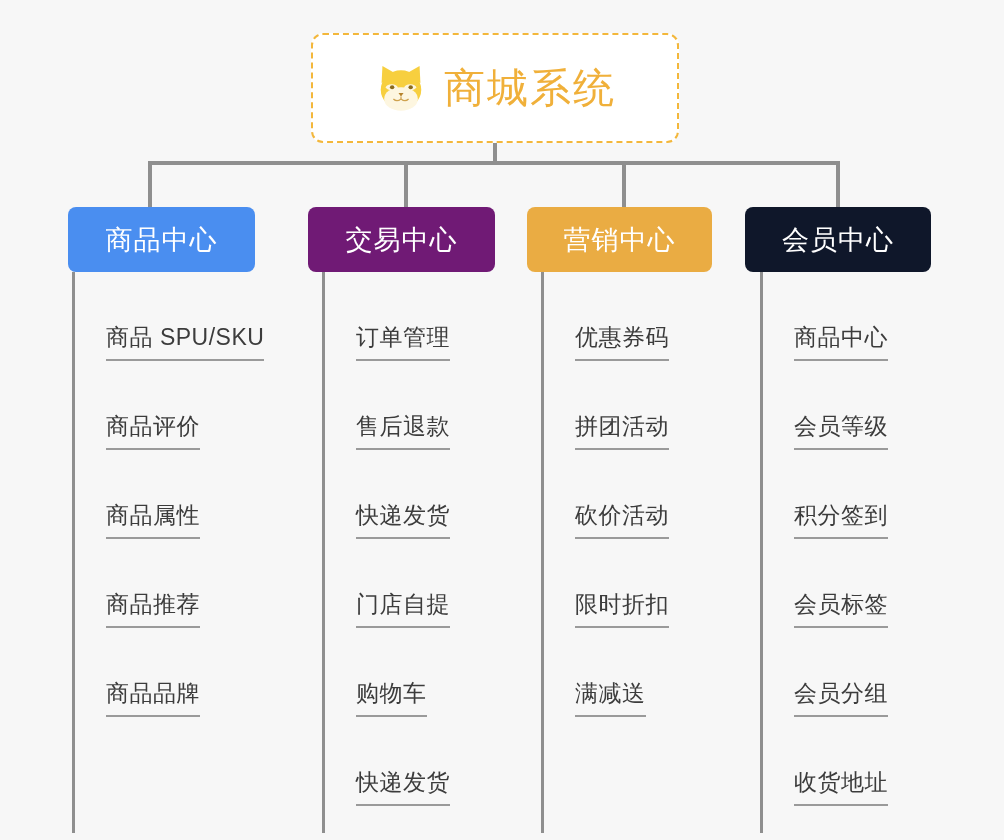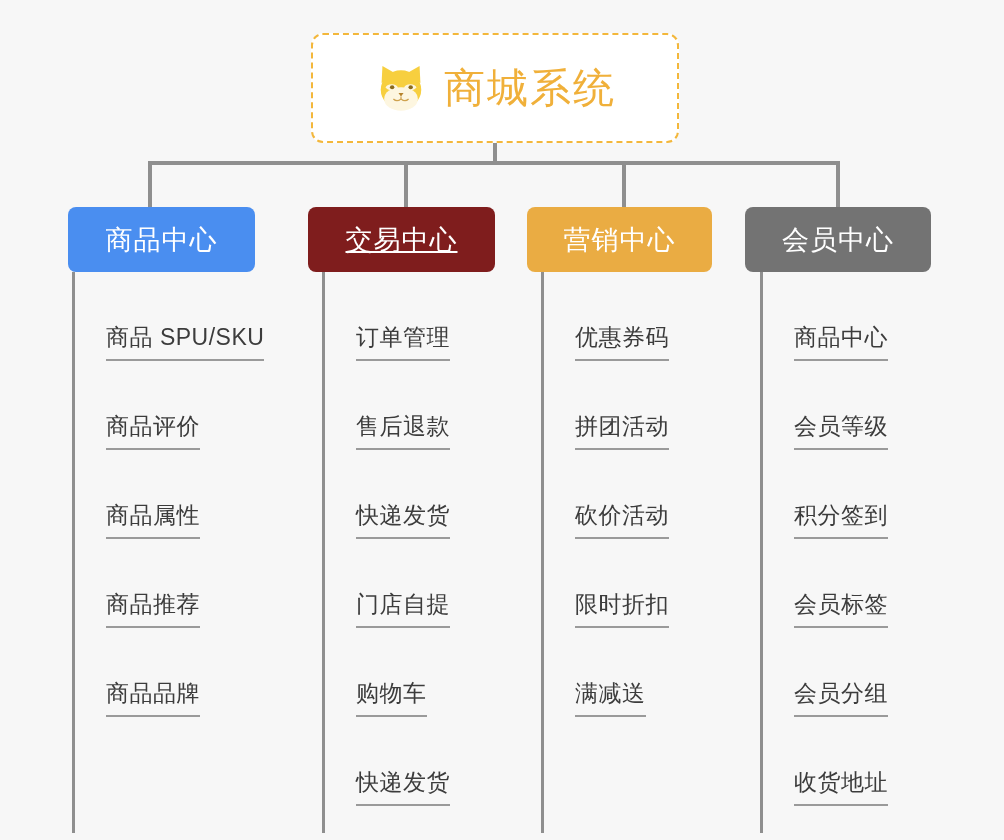--- a/index.html
+++ b/index.html
@@ -139,27 +139,27 @@
   <div class="conn conn-h" style="left:148px; top:161px; width:692px;"></div>
 
   <div class="conn conn-v" style="left:148px; top:161px; height:46px;"></div>
   <div class="conn conn-v" style="left:404px; top:161px; height:46px;"></div>
   <div class="conn conn-v" style="left:622px; top:161px; height:46px;"></div>
   <div class="conn conn-v" style="left:836px; top:161px; height:46px;"></div>
 
   <div class="cat-header" style="left: 68px; width: 187px; background: rgb(74, 142, 240);">
     <span>商品中心</span>
   </div>
-  <div class="cat-header" style="left: 308px; width: 187px; background: #7f1d1d; text-decoration: underline;">
+  <div class="cat-header" style="left: 308px; width: 187px; background: #701a75;">
     <span>交易中心</span>
   </div>
   <div class="cat-header" style="left: 527px; width: 185px; background: rgb(234, 172, 67); align-items: center;">
     <span>营销中心</span>
   </div>
-  <div class="cat-header" style="left: 745px; width: 186px; background: #737373;">
+  <div class="cat-header" style="left: 745px; width: 186px; background: #0f172a;">
     <span>会员中心</span>
   </div>
 
   <div class="leaf-col" style="left:72px;">
     <div class="spine" style="height:561px;"></div>
     <div class="leaf-item">
         <span class="leaf-label">商品 SPU/SKU</span>
       </div>
     <div class="leaf-item">
         <span class="leaf-label">商品评价</span>

